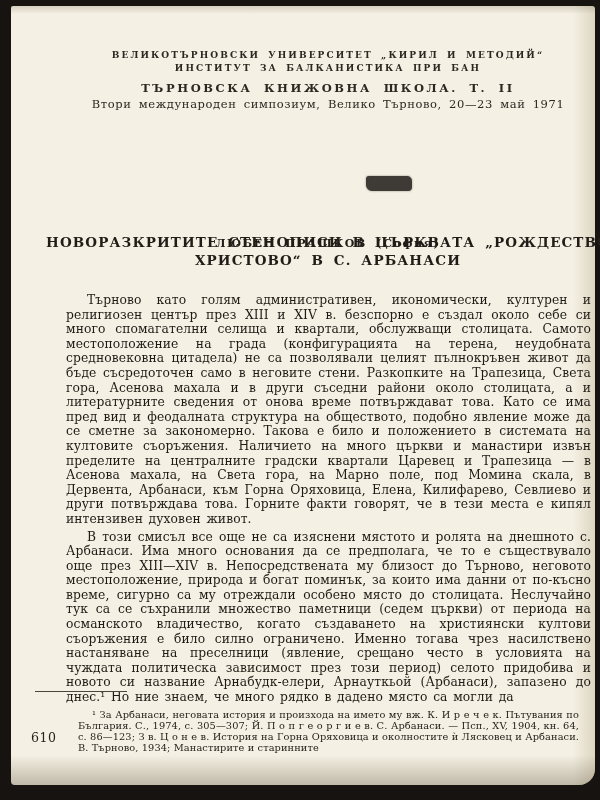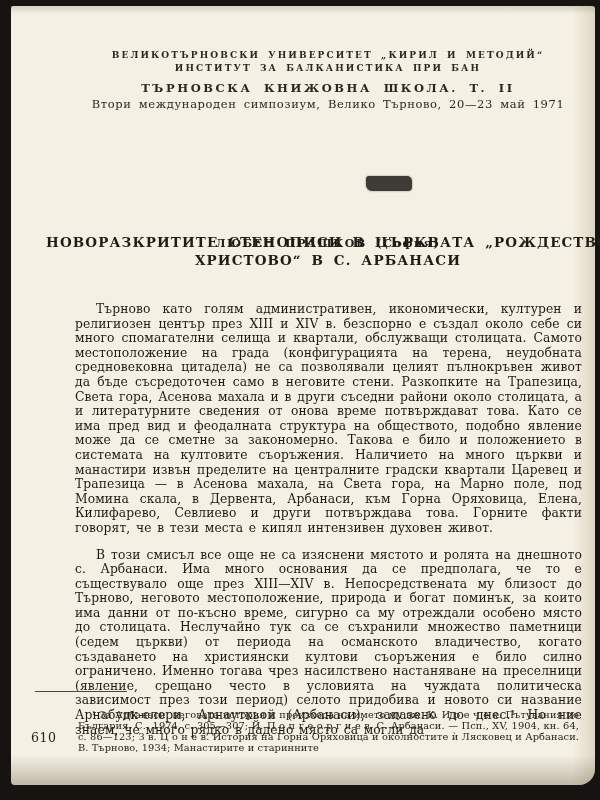--- a/index.html
+++ b/index.html
@@ -82,21 +82,21 @@
     left: 35px;
     width: 531px;
     font-size: 12.3px;
     line-height: 14.6px;
     text-align: justify;
     letter-spacing: 0.1px;
     word-spacing: 1.6px;
     color: #1e1b16;
   }
   .bodytext p {
-    margin: 12px;
+    margin: 3px;
     text-indent: 21px;
   }
   .fnrule {
     left: 35px;
     width: 64px;
     height: 1px;
     background: #4a463e;
   }
   .footnote {
     left: 35px;

